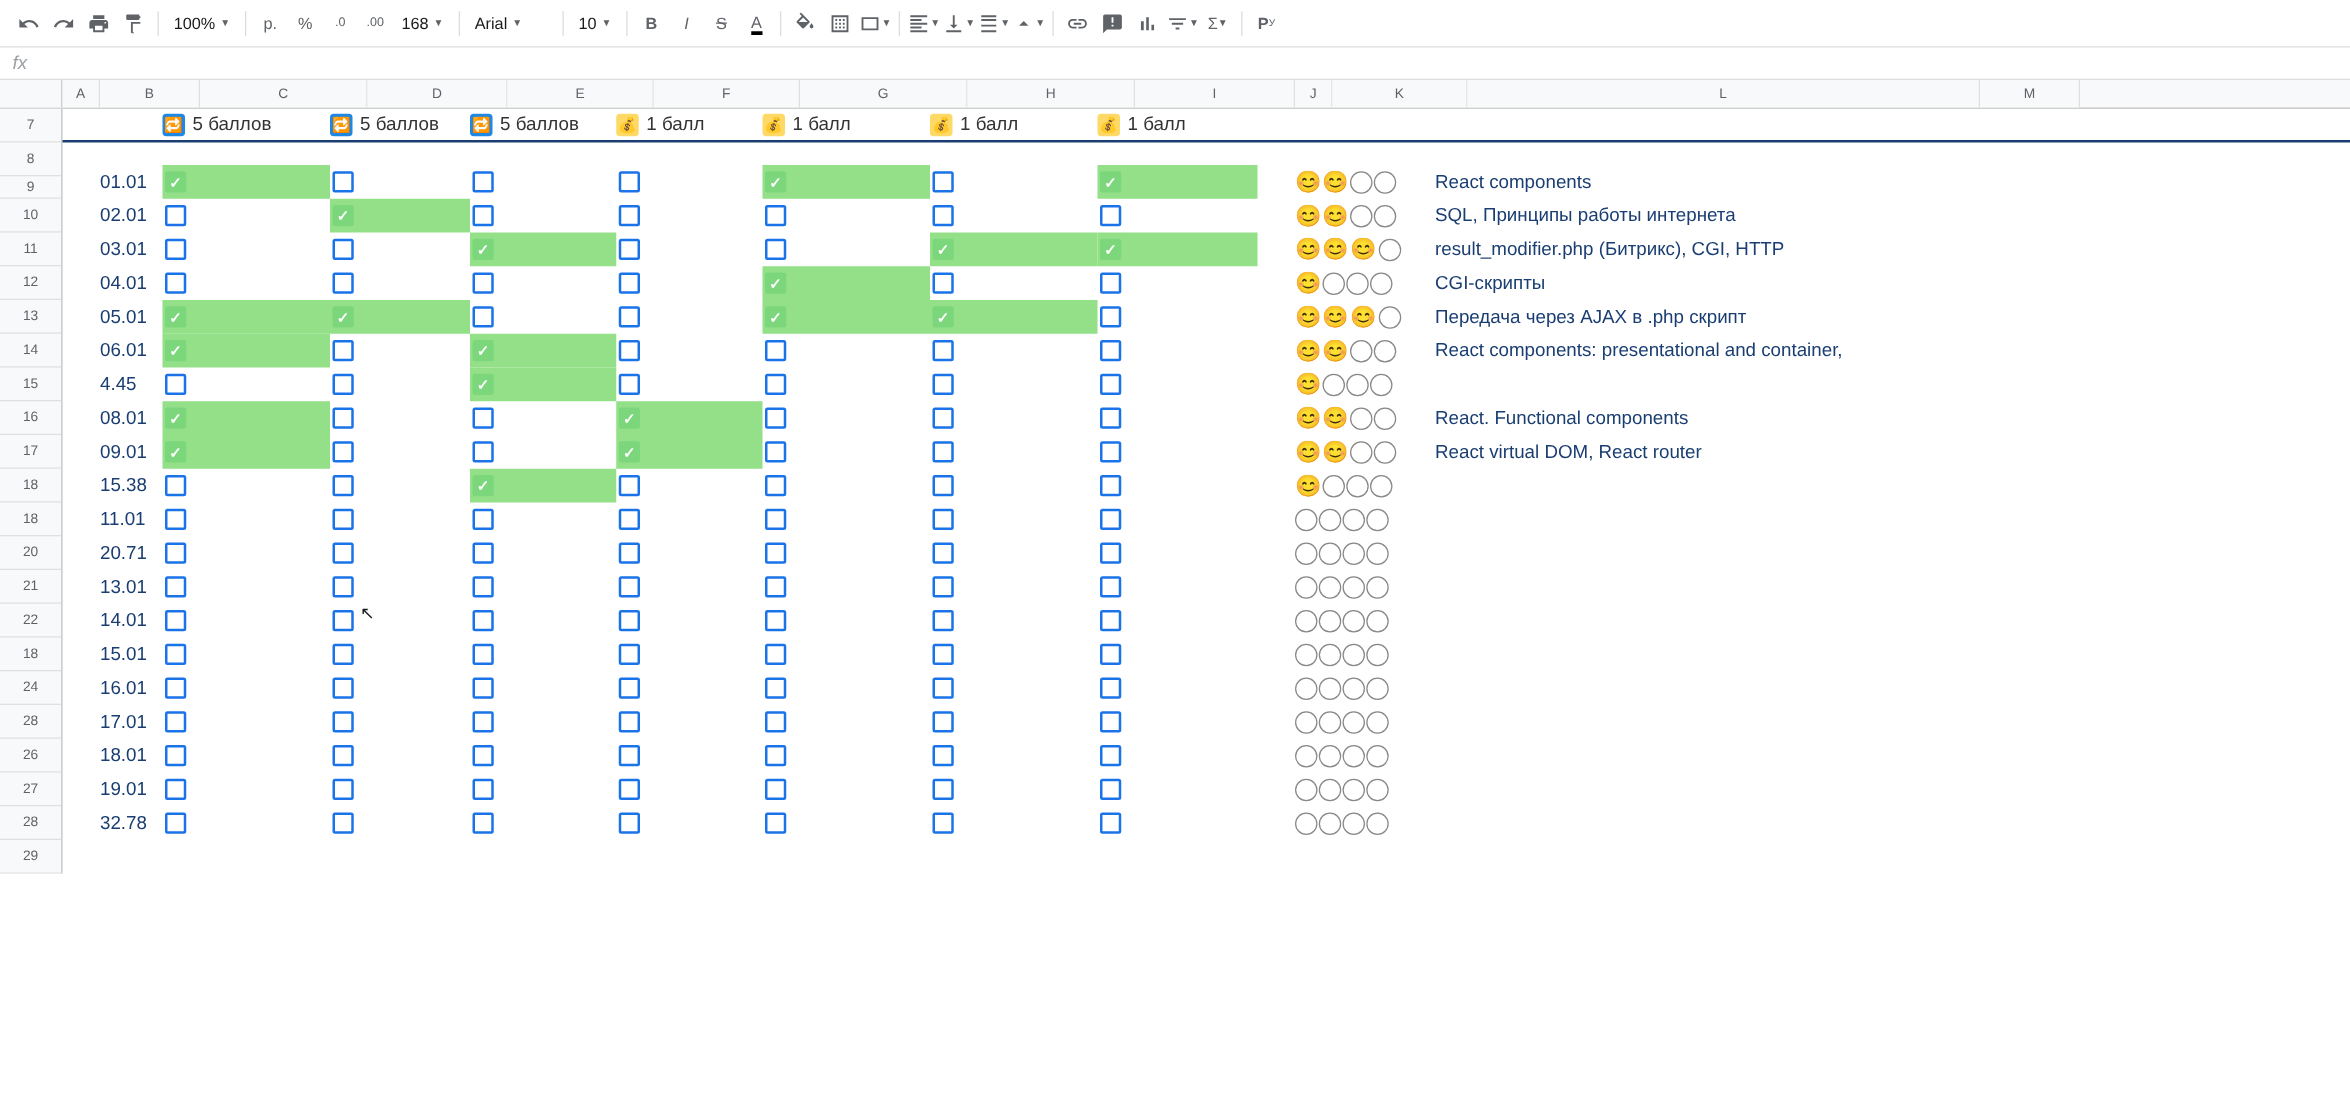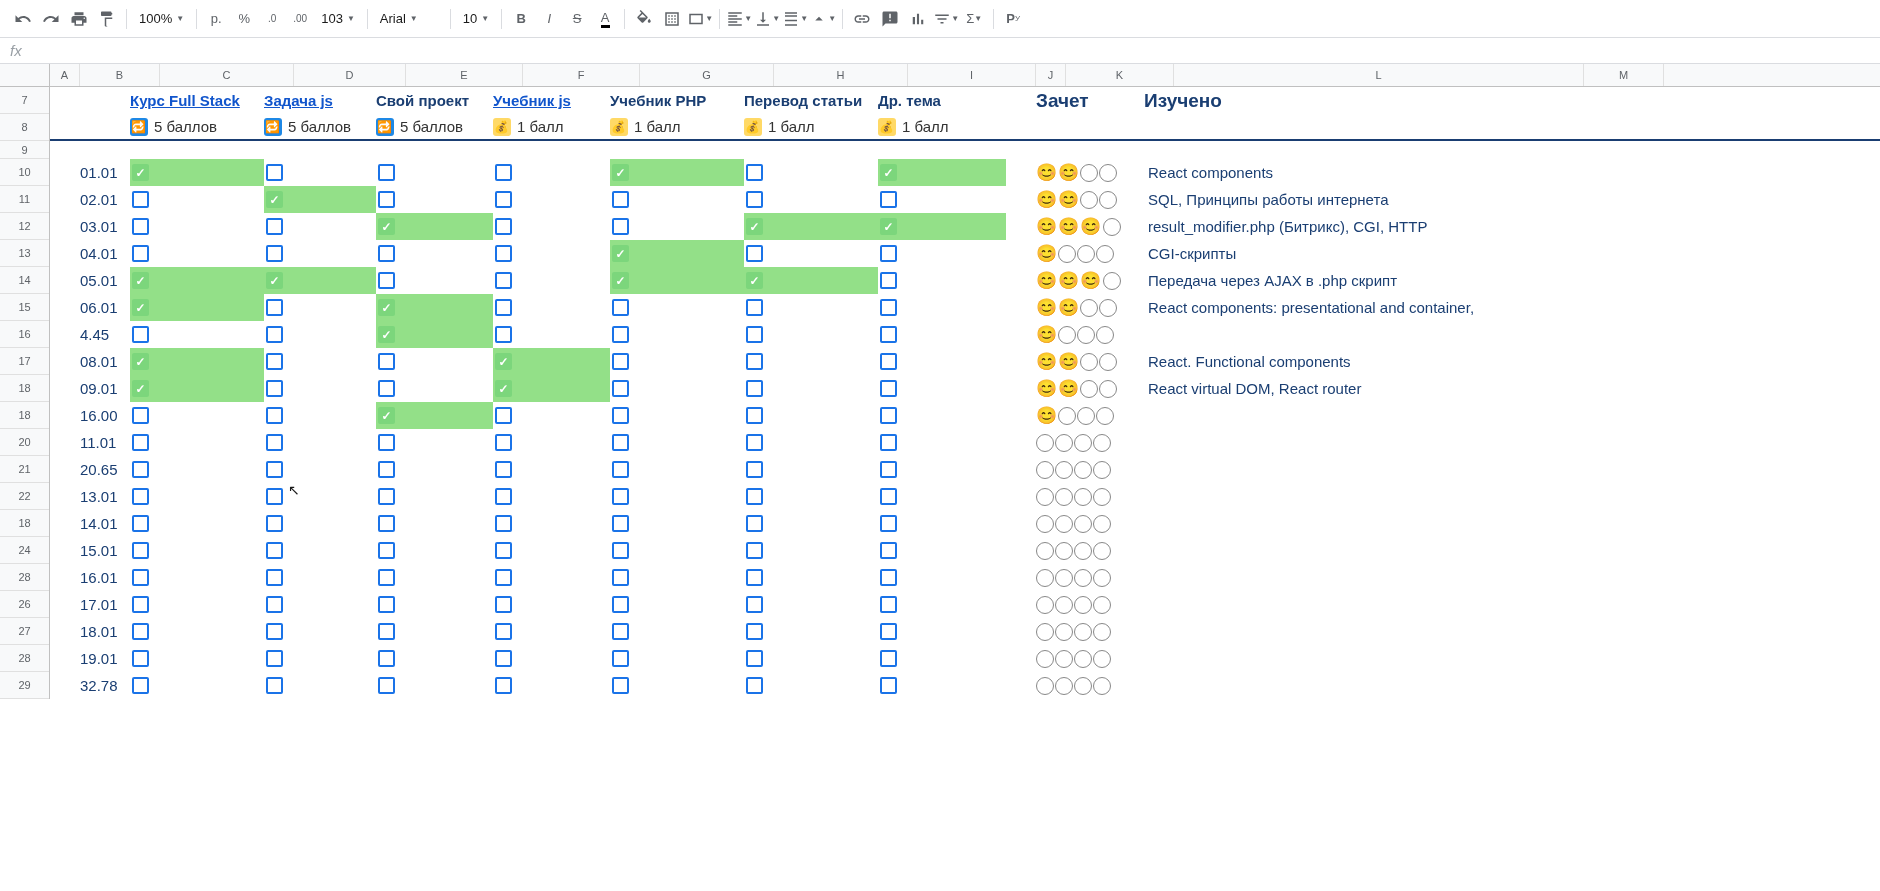--- a/index.html
+++ b/index.html
@@ -84,21 +84,21 @@
   <div class="tb-text">
       <span>100%</span>
       <span class="caret">▼</span>
     </div>
   <div class="tb-sep"></div>
   <div class="tb-btn">р.</div>
   <div class="tb-btn">%</div>
   <div class="tb-btn" style="font-size:10px">.0</div>
   <div class="tb-btn" style="font-size:10px">.00</div>
   <div class="tb-text">
-      <span>103</span>
+      <span>168</span>
       <span class="caret">▼</span>
     </div>
   <div class="tb-sep"></div>
   <div class="tb-text font-box">
       <span>Arial</span>
       <span class="caret">▼</span>
     </div>
   <div class="tb-sep"></div>
   <div class="tb-text size-box">
       <span>10</span>
@@ -234,32 +234,20 @@
         <div class="row-h">18</div>
         <div class="row-h">24</div>
         <div class="row-h">28</div>
         <div class="row-h">26</div>
         <div class="row-h">27</div>
         <div class="row-h">28</div>
         <div class="row-h">29</div>
       </div>
     <div class="cells" id="cells">
 
-      <div class="headers-row" id="hdr-row">
-          <div class="data-header link" style="width: 134px;">Курс Full Stack</div>
-          <div class="data-header link" style="width: 112px;">Задача js</div>
-          <div class="data-header" style="width: 117px;">Свой проект</div>
-          <div class="data-header link" style="width: 117px;">Учебник js</div>
-          <div class="data-header" style="width: 134px;">Учебник PHP</div>
-          <div class="data-header" style="width: 134px;">Перевод статьи</div>
-          <div class="data-header" style="width: 128px;">Др. тема</div>
-          <div style="width: 30px;"></div>
-          <div class="zhead" style="width: 108px;">Зачет</div>
-          <div class="zhead">Изучено</div>
-        </div>
 
       <div class="sub-row" id="sub-row">
           <div class="sub-cell" style="width: 134px;">
             <span class="badge blue">🔁</span>
             <span>5 баллов</span>
           </div>
           <div class="sub-cell" style="width: 112px;">
             <span class="badge blue">🔁</span>
             <span>5 баллов</span>
           </div>
@@ -608,21 +596,21 @@
             <div style="width: 30px;"></div>
             <div class="smile-cell" style="width: 108px;">
               <span class="smile">😊</span>
               <span class="smile">😊</span>
               <span class="circ"></span>
               <span class="circ"></span>
             </div>
             <div class="topic">React virtual DOM, React router</div>
           </div>
           <div class="data-row">
-            <div class="date-cell">16.00</div>
+            <div class="date-cell">15.38</div>
             <div class="chk-cell" style="width: 134px; height: 27px;">
               <div class="chk" style="margin-left: 2px;"></div>
             </div>
             <div class="chk-cell" style="width: 112px; height: 27px;">
               <div class="chk" style="margin-left: 2px;"></div>
             </div>
             <div class="chk-cell" style="width: 117px; height: 27px;">
               <div class="fill-green" style="width: 100%;">
                 <div class="chk green"></div>
               </div>
@@ -674,21 +662,21 @@
             <div style="width: 30px;"></div>
             <div class="smile-cell" style="width: 108px;">
               <span class="circ"></span>
               <span class="circ"></span>
               <span class="circ"></span>
               <span class="circ"></span>
             </div>
             <div class="topic"></div>
           </div>
           <div class="data-row">
-            <div class="date-cell">20.65</div>
+            <div class="date-cell">20.71</div>
             <div class="chk-cell" style="width: 134px; height: 27px;">
               <div class="chk" style="margin-left: 2px;"></div>
             </div>
             <div class="chk-cell" style="width: 112px; height: 27px;">
               <div class="chk" style="margin-left: 2px;"></div>
             </div>
             <div class="chk-cell" style="width: 117px; height: 27px;">
               <div class="chk" style="margin-left: 2px;"></div>
             </div>
             <div class="chk-cell" style="width: 117px; height: 27px;">

